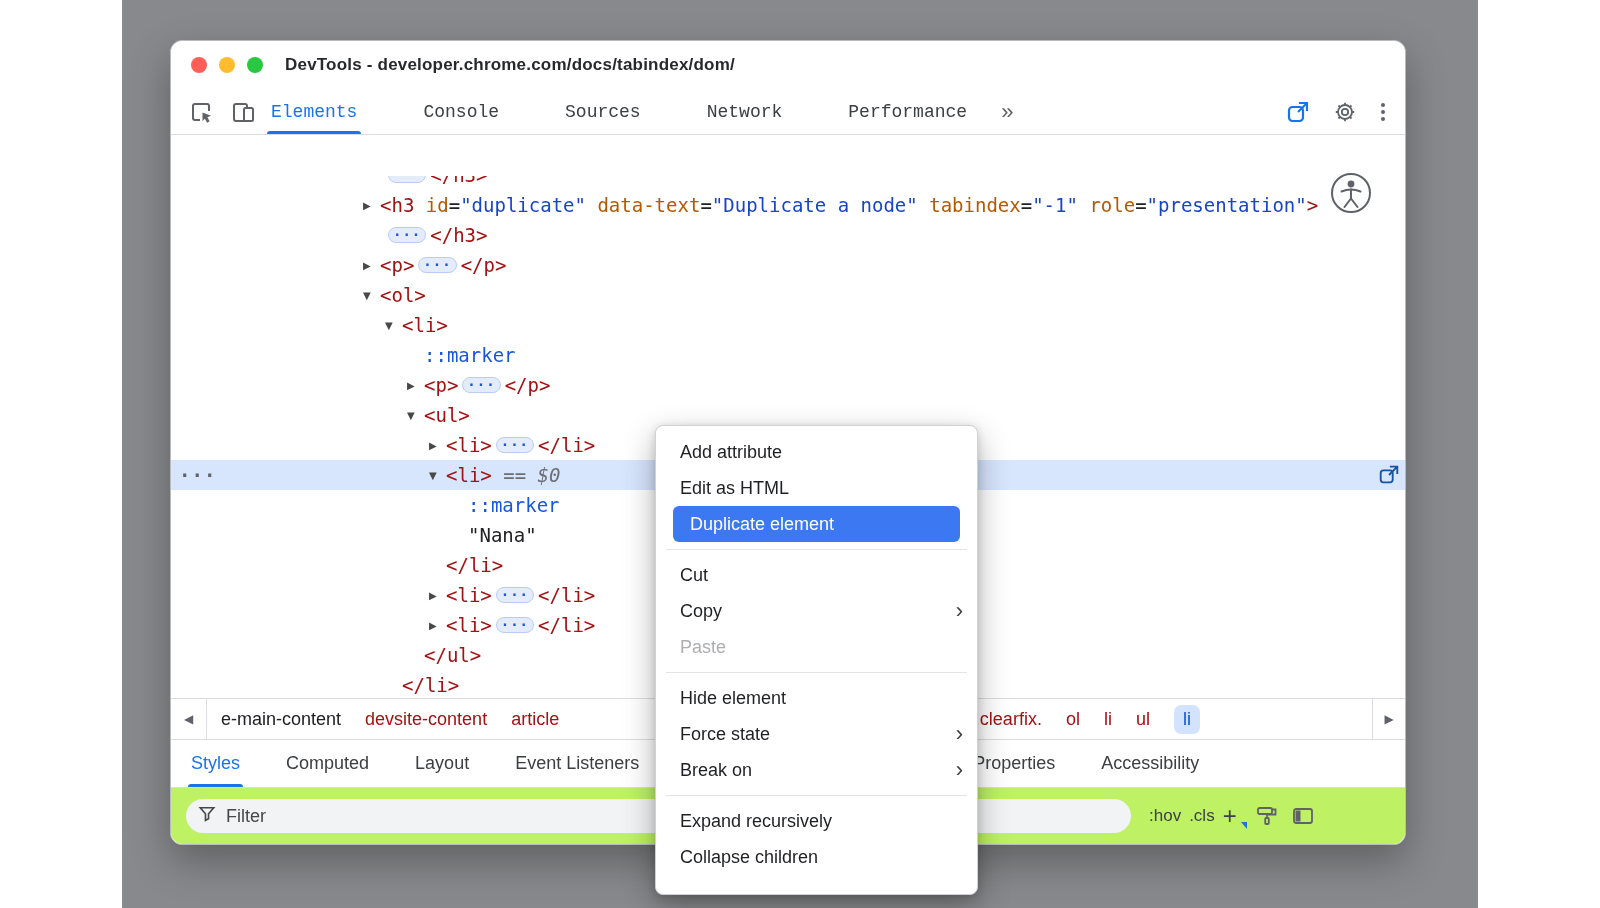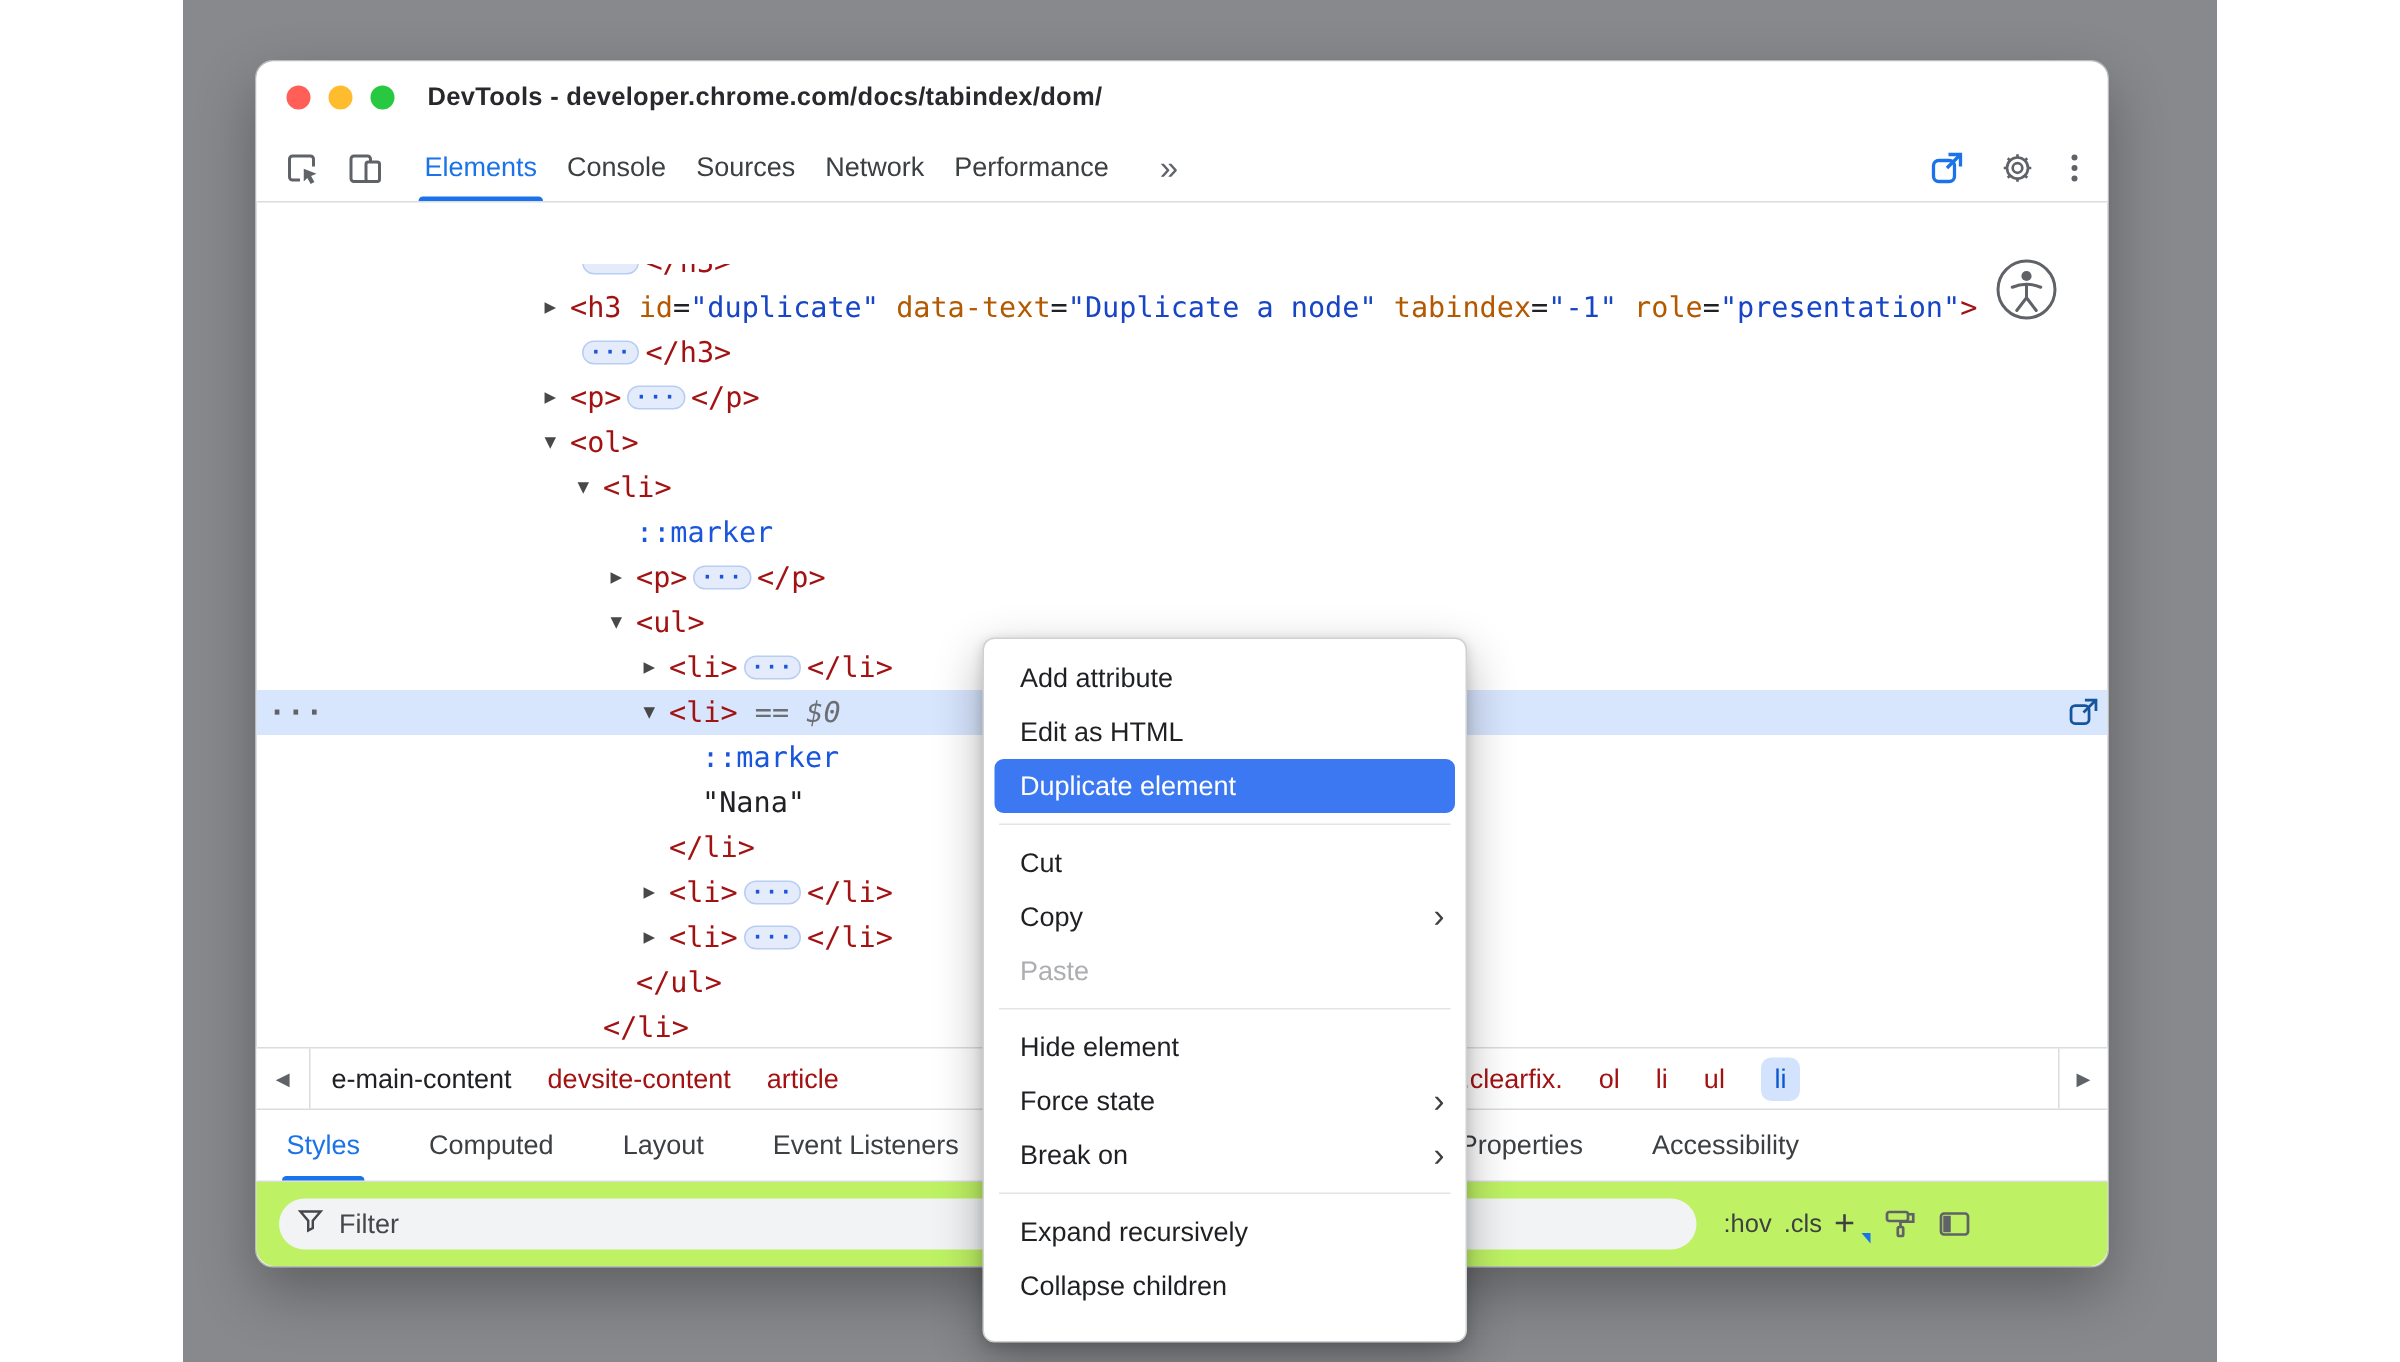--- a/index.html
+++ b/index.html
@@ -18,21 +18,21 @@
   
   .titlebar{height:48px;display:flex;align-items:center;padding-left:20px;border-radius:12px 12px 0 0;background:#fff;}
   .lights{display:flex;gap:12px;}
   .light{width:16px;height:16px;border-radius:50%;border:none;}
   .light.red{background:var(--traffic-red);} .light.yellow{background:var(--traffic-yellow);} .light.green{background:var(--traffic-green);}
   .title{margin-left:22px;font-size:17px;font-weight:700;color:#28292c;letter-spacing:.2px;}
   
   .devtoolbar{height:46px;border-bottom:1px solid #dadce0;display:flex;align-items:center;padding:0 16px;position:relative;background:#fff;}
   .icon-btn{background:none;border:none;padding:2px;display:flex;align-items:center;justify-content:center;cursor:pointer;}
   .tool-icons{display:flex;gap:12px;align-items:center;}
-  .main-tabs{display:flex;gap:20px;margin-left:24px;font-size:18px;color:#3c4043;height:100%;align-items:center;}
+  .main-tabs{display:flex;gap:66px;margin-left:12px;font-size:18px;color:#3c4043;height:100%;align-items:center;font-family:Liberation Mono, monospace;}
   .mtab{position:relative;height:100%;display:flex;align-items:center;cursor:pointer;}
   .mtab.active{color:var(--accent);}
   .mtab.active::after{content:"";position:absolute;left:-4px;right:-4px;bottom:0;height:3px;background:var(--accent);border-radius:3px 3px 0 0;}
   .more{margin-left:34px;font-size:22px;color:#5f6368;background:none;border:none;cursor:pointer;}
   .right-icons{margin-left:auto;display:flex;align-items:center;gap:18px;}
   .kebab{display:flex;flex-direction:column;gap:3px;padding:4px;}
   .kebab i{width:4px;height:4px;border-radius:50%;background:#5f6368;}
   
   .tree{position:absolute;top:135px;left:0;right:0;height:562px;overflow:hidden;
     font-family:"DejaVu Sans Mono",monospace;font-size:19px;color:#202124;}
@@ -74,21 +74,21 @@
   .fpill input::placeholder{color:#46474a;}
   .ftools{display:flex;align-items:center;gap:8px;margin-left:18px;font-size:17px;color:#3c4043;}
   .ftog{cursor:pointer;}
   .plus{font-size:24px;position:relative;padding-right:8px;cursor:pointer;}
   .plus-caret{position:absolute;right:-2px;bottom:1px;width:0;height:0;border-left:6px solid transparent;border-top:7px solid var(--accent);}
   
   .menu{position:absolute;left:655px;top:425px;width:323px;height:470px;background:#fff;border:1px solid #cfd1d4;border-radius:8px;
     box-shadow:0 12px 32px rgba(0,0,0,.30),0 2px 8px rgba(0,0,0,.15);padding-top:8px;overflow:hidden;z-index:60;
     font-size:18px;color:#1f2023;}
   .mi{height:36px;display:flex;align-items:center;padding:0 14px 0 24px;cursor:pointer;}
-  .mi.hl{background:var(--menu-highlight);color:#fff;margin:0 7px;padding-left:17px;border-radius:6px;}
+  .mi.hl{background:var(--menu-highlight);color:#fff;margin:0 17px;padding-left:17px;border-radius:6px;}
   .mi.dis{color:#acaeb1;cursor:default;}
   .chev{margin-left:auto;color:#3c4043;font-size:22px;line-height:1;}
   .msep{height:1px;background:#e4e4e6;margin:7px 10px;}
 </style>
 </head>
 <body>
 
 <div class="backdrop"></div>
 
 <div class="window">

